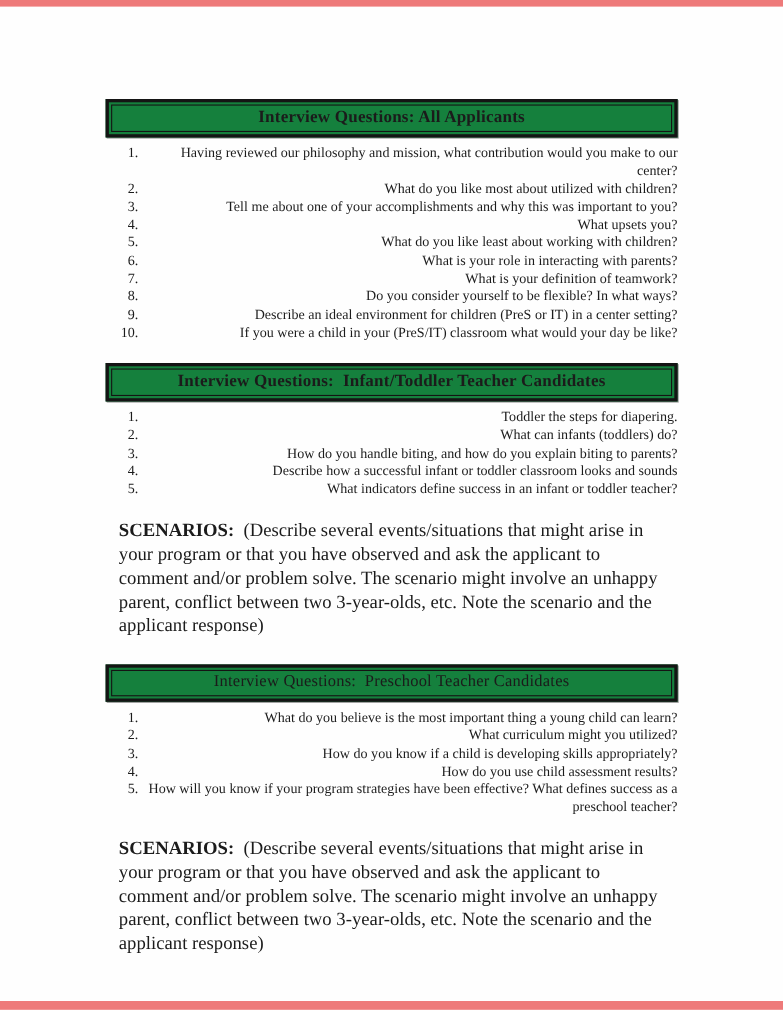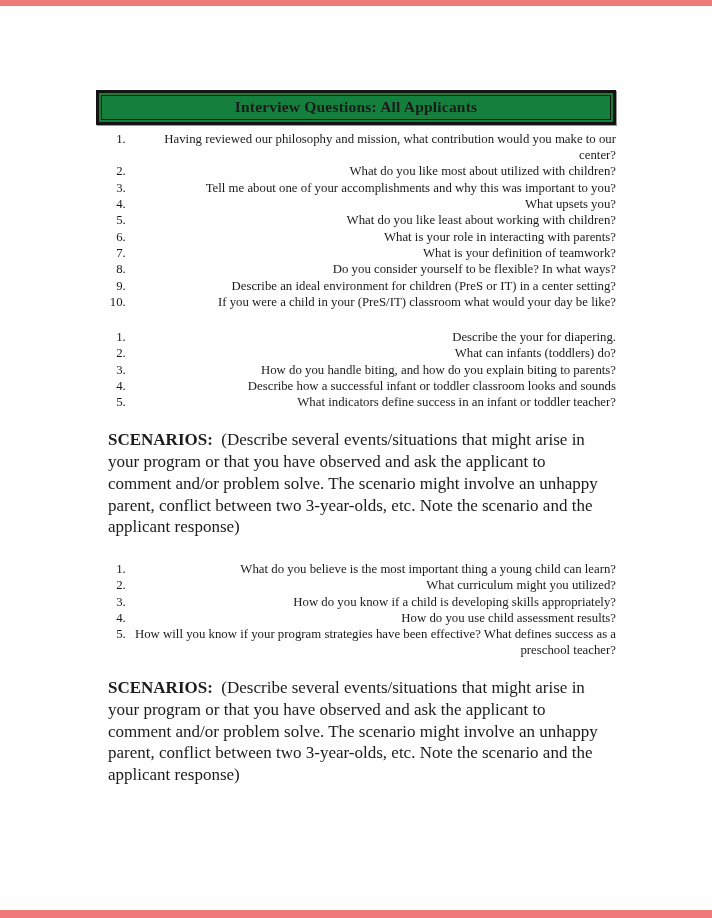--- a/index.html
+++ b/index.html
@@ -104,31 +104,41 @@
       <li>What do you like least about working with children?</li>
       <li>What is your role in interacting with parents?</li>
       <li>What is your definition of teamwork?</li>
       <li>Do you consider yourself to be flexible?  In what ways?</li>
       <li>Describe an ideal environment for children (PreS or IT) in a center setting?</li>
       <li>If you were a child in your (PreS/IT) classroom what would your day be like?</li>
     </ol>
   </div>
 
   <div class="section tight">
+    <div class="header-box">
+      <div class="header-inner">
+        <h2 class="section-title">Interview Questions:  Infant/Toddler Teacher Candidates</h2>
+      </div>
+    </div>
     <ol class="question-list">
-      <li>Describe the your for diapering.</li>
+      <li>Toddler the steps for diapering.</li>
       <li>What can infants (toddlers) do?</li>
       <li>How do you handle biting, and how do you explain biting to parents?</li>
       <li>Describe how a successful infant or toddler classroom looks and sounds</li>
       <li>What indicators define success in an infant or toddler teacher?</li>
     </ol>
     <p class="scenarios"><span class="label">SCENARIOS:</span>&nbsp;&nbsp;<span>(Describe several events/situations that might arise in your program or that you have observed and ask the applicant to comment and/or problem solve.  The scenario might involve an unhappy parent, conflict between two 3-year-olds, etc. Note the scenario and the applicant response)</span></p>
   </div>
 
   <div class="section">
+    <div class="header-box">
+      <div class="header-inner">
+        <h2 class="section-title regular">Interview Questions:  Preschool Teacher Candidates</h2>
+      </div>
+    </div>
     <ol class="question-list">
       <li>What do you believe is the most important thing a young child can learn?</li>
       <li>What curriculum might you utilized?</li>
       <li>How do you know if a child is developing skills appropriately?</li>
       <li>How do you use child assessment results?</li>
       <li>How will you know if your program strategies have been effective?  What defines success as a preschool teacher?</li>
     </ol>
     <p class="scenarios"><span class="label">SCENARIOS:</span>&nbsp;&nbsp;<span>(Describe several events/situations that might arise in your program or that you have observed and ask the applicant to comment and/or problem solve.  The scenario might involve an unhappy parent, conflict between two 3-year-olds, etc. Note the scenario and the applicant response)</span></p>
   </div>
 

